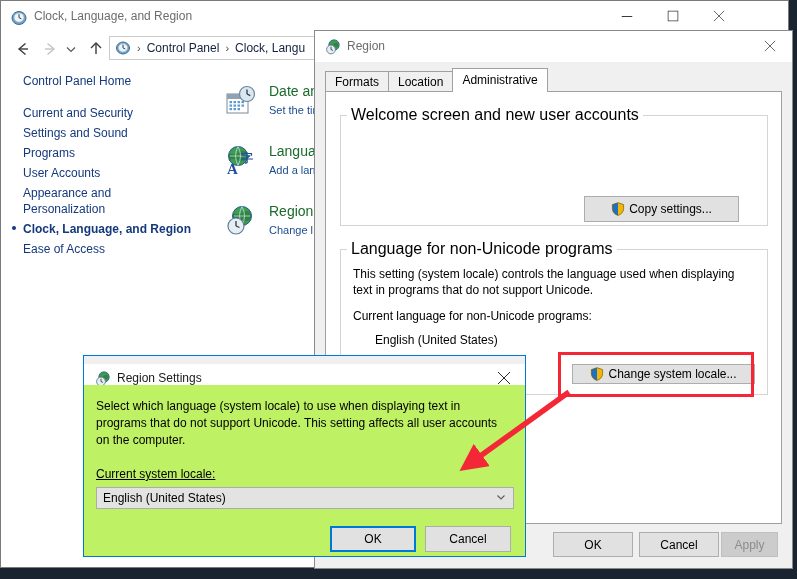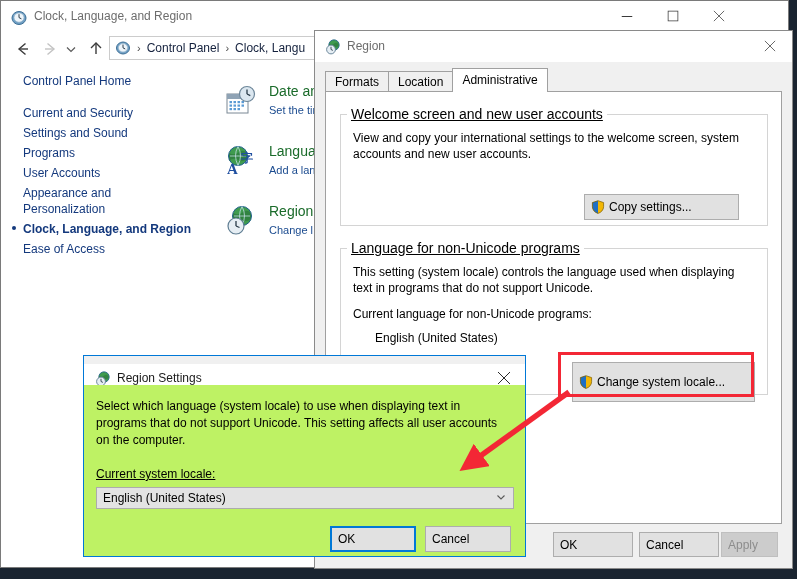--- a/index.html
+++ b/index.html
@@ -203,41 +203,40 @@
     box-sizing: border-box;
   }
 
   fieldset.gbox {
     position: absolute;
     border: 1px solid #d4d4d4;
     margin: 0; padding: 0;
     box-sizing: border-box;
   }
   fieldset.gbox > legend {
-    font-size: 14px; color: #000;
+    font-size: 16px; color: #000;
     padding: 0 4px;
     margin-left: 6px;
-    text-decoration: underline;
   }
   .gbox-text {
     position: absolute;
     font-size: 12px; color: #000;
     line-height: 16px;
   }
 
   .win-btn {
     position: absolute;
     background: #e1e1e1;
     border: 1px solid #adadad;
     font-family: "Liberation Sans", sans-serif;
     font-size: 12px;
     color: #000;
     box-sizing: border-box;
     cursor: default;
-    display: flex; align-items: center; justify-content: flex-start;
+    display: flex; align-items: center; justify-content: center;
     gap: 4px;
     white-space: nowrap;
   }
   .win-btn.disabled { color: #8d8d8d; background: #cccccc; border-color: #bfbfbf; }
   .win-btn.default-focus { border: 2px solid #0078d7; background: #e1e1e1; }
   .shield { width: 14px; height: 14px; flex: 0 0 auto; }
 
   
   #region-footer {
     position: absolute; left: 0; right: 0; bottom: 0;
@@ -488,39 +487,38 @@
   <div id="region-tabs">
     <div class="tab">Formats</div>
     <div class="tab">Location</div>
     <div class="tab active">Administrative</div>
   </div>
 
   <div id="region-tabpanel">
 
     <fieldset class="gbox" style="left:14px; top:14px; width:428px; height:120px;">
       <legend>Welcome screen and new user accounts</legend>
-      <div class="gbox-text" style="left:12px; top:8px; width:398px;">View and copy your international settings to the welcome screen, system accounts and new user accounts.</div>
       <button class="win-btn" style="left:243px; top:72px; width:155px; height:26px;">
         <span class="shield">
           <svg width="14" height="14" viewBox="0 0 14 14">
             <path d="M7 .7 L12.6 2.6 V6.6 C12.6 10 10 12.6 7 13.4 C4 12.6 1.4 10 1.4 6.6 V2.6 Z" fill="#f2b705"></path>
             <path d="M7 .7 L1.4 2.6 V6.6 C1.4 10 4 12.6 7 13.4 Z" fill="#1f6fc4"></path>
             <path d="M7 .7 L12.6 2.6 V6.6 C12.6 10 10 12.6 7 13.4 C4 12.6 1.4 10 1.4 6.6 V2.6 Z" fill="none" stroke="#7a5c00" stroke-width=".7"></path>
           </svg>
         </span>
         <span>Copy settings...</span>
       </button>
     </fieldset>
 
     <fieldset class="gbox" style="left:14px; top:148px; width:428px; height:155px;">
       <legend>Language for non-Unicode programs</legend>
       <div class="gbox-text" style="left:12px; top:8px; width:398px;">This setting (system locale) controls the language used when displaying text in programs that do not support Unicode.</div>
       <div class="gbox-text" style="left:12px; top:50px;">Current language for non-Unicode programs:</div>
       <div class="gbox-text" style="left:34px; top:74px;">English (United States)</div>
-      <button class="win-btn" style="left:231px; top:106px; width:183px; height:40px;">
+      <button class="win-btn" style="left:231px; top:106px; width:183px; height:20px;">
         <span class="shield">
           <svg width="14" height="14" viewBox="0 0 14 14">
             <path d="M7 .7 L12.6 2.6 V6.6 C12.6 10 10 12.6 7 13.4 C4 12.6 1.4 10 1.4 6.6 V2.6 Z" fill="#f2b705"></path>
             <path d="M7 .7 L1.4 2.6 V6.6 C1.4 10 4 12.6 7 13.4 Z" fill="#1f6fc4"></path>
             <path d="M7 .7 L12.6 2.6 V6.6 C12.6 10 10 12.6 7 13.4 C4 12.6 1.4 10 1.4 6.6 V2.6 Z" fill="none" stroke="#7a5c00" stroke-width=".7"></path>
           </svg>
         </span>
         <span>Change system locale...</span>
       </button>
     </fieldset>

